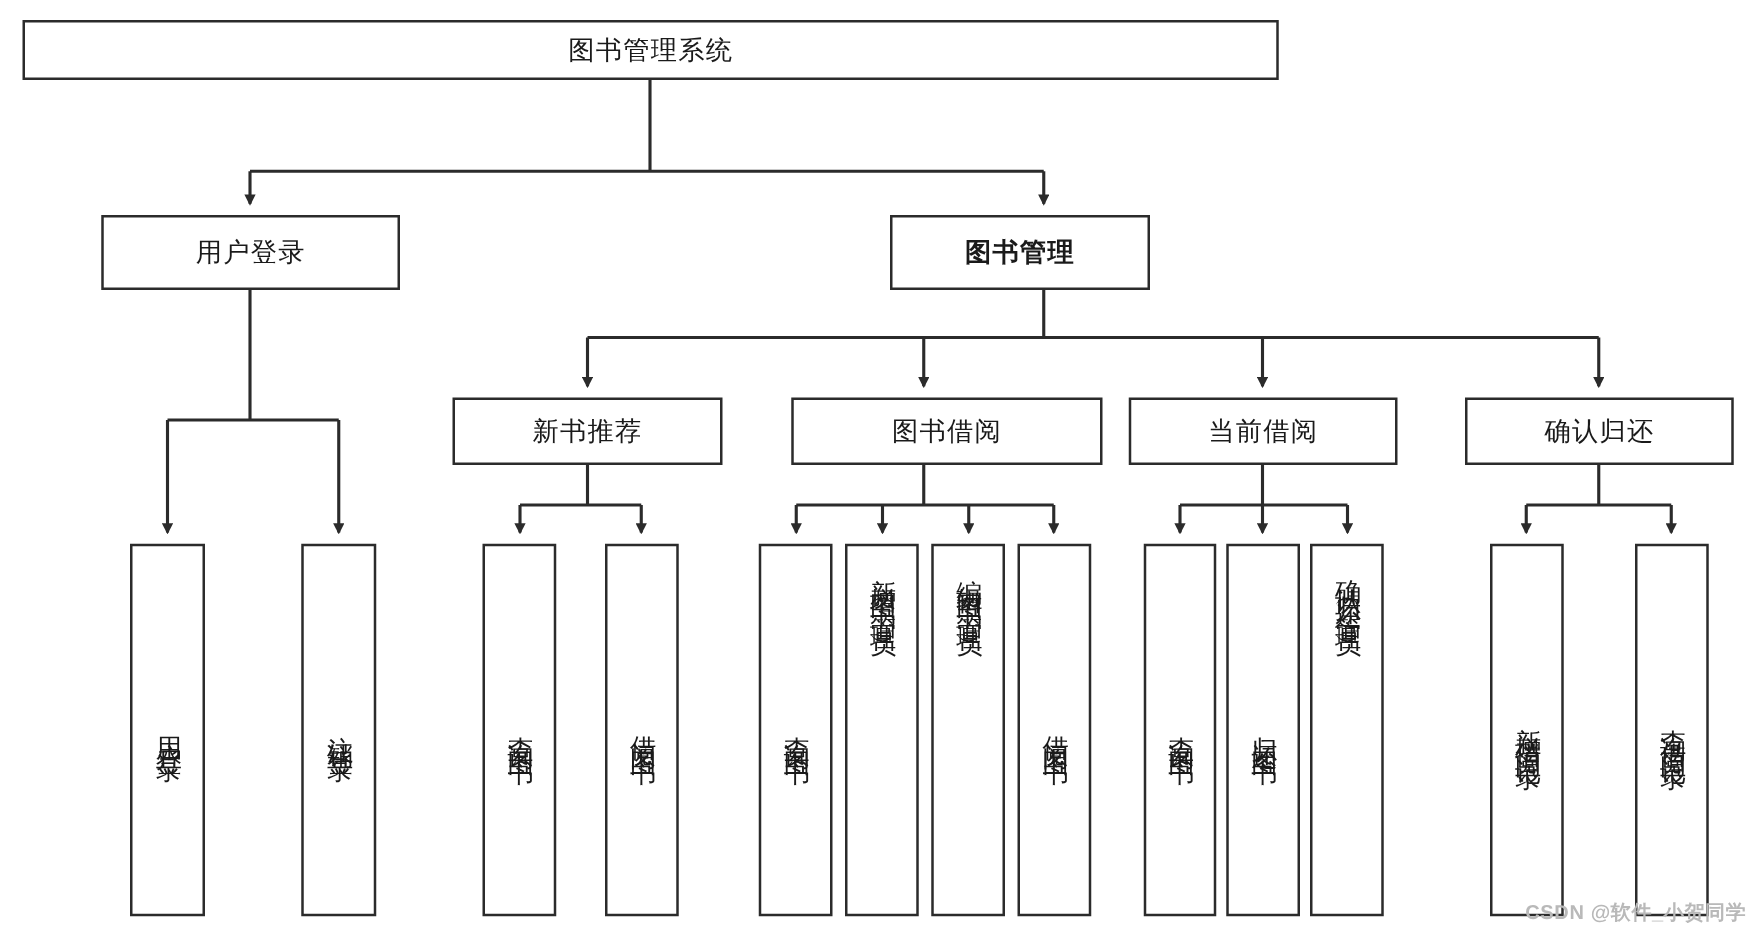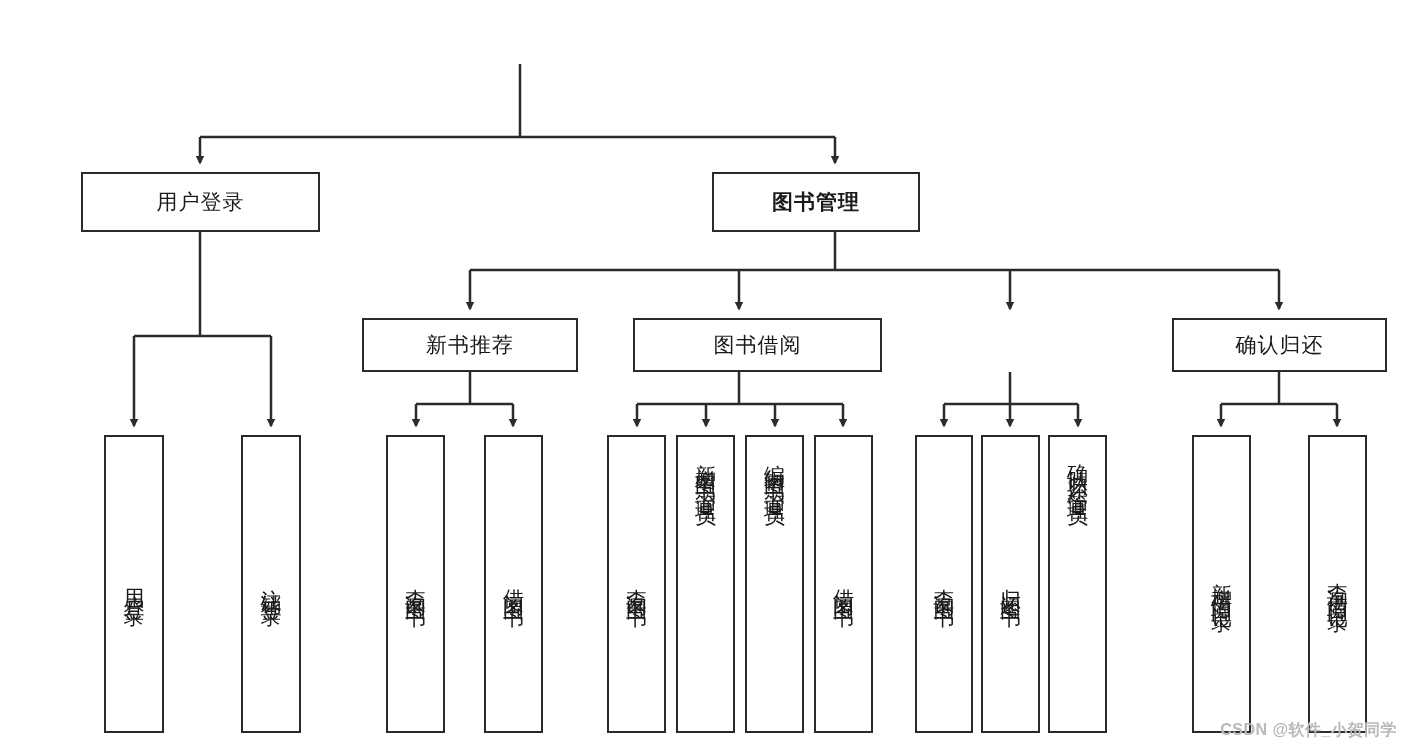--- a/index.html
+++ b/index.html
@@ -114,33 +114,39 @@
       <path d="M1010,404 L1010,426" marker-end="url(#arrow)"></path>
       <path d="M1078,404 L1078,426" marker-end="url(#arrow)"></path>
 
       <path d="M1279,372 L1279,404"></path>
       <path d="M1221,404 L1337,404"></path>
       <path d="M1221,404 L1221,426" marker-end="url(#arrow)"></path>
       <path d="M1337,404 L1337,426" marker-end="url(#arrow)"></path>
     </g>
   </svg>
 
+  <div class="node horiz" style="left: 18px; top: 16px; width: 1005px; height: 48px; border-color: rgb(43, 43, 43); background: rgb(255, 255, 255); color: rgb(26, 26, 26);">
+    <span>图书管理系统</span>
+  </div>
 
   <div class="node horiz" style="left: 81px; top: 172px; width: 239px; height: 60px; border-color: rgb(43, 43, 43); background: rgb(255, 255, 255); color: rgb(26, 26, 26);">
     <span>用户登录</span>
   </div>
   <div class="node horiz" style="left: 712px; top: 172px; width: 208px; height: 60px; border-color: rgb(43, 43, 43); background: rgb(255, 255, 255); color: rgb(26, 26, 26); font-weight: bold;">
     <span>图书管理</span>
   </div>
 
   <div class="node horiz" style="left: 362px; top: 318px; width: 216px; height: 54px; border-color: rgb(43, 43, 43); background: rgb(255, 255, 255); color: rgb(26, 26, 26);">
     <span>新书推荐</span>
   </div>
   <div class="node horiz" style="left: 633px; top: 318px; width: 249px; height: 54px; border-color: rgb(43, 43, 43); background: rgb(255, 255, 255); color: rgb(26, 26, 26);">
     <span>图书借阅</span>
+  </div>
+  <div class="node horiz" style="left: 903px; top: 318px; width: 215px; height: 54px; border-color: rgb(43, 43, 43); background: rgb(255, 255, 255); color: rgb(26, 26, 26);">
+    <span>当前借阅</span>
   </div>
   <div class="node horiz" style="left: 1172px; top: 318px; width: 215px; height: 54px; border-color: rgb(43, 43, 43); background: rgb(255, 255, 255); color: rgb(26, 26, 26);">
     <span>确认归还</span>
   </div>
 
   <div class="node vert centered" style="left: 104px; top: 435px; width: 60px; height: 298px; border-color: rgb(43, 43, 43); background: rgb(255, 255, 255); color: rgb(26, 26, 26);">
     <span class="vlabel">用户登录</span>
   </div>
   <div class="node vert centered" style="left: 241px; top: 435px; width: 60px; height: 298px; border-color: rgb(43, 43, 43); background: rgb(255, 255, 255); color: rgb(26, 26, 26);">
     <span class="vlabel">注销登录</span>

